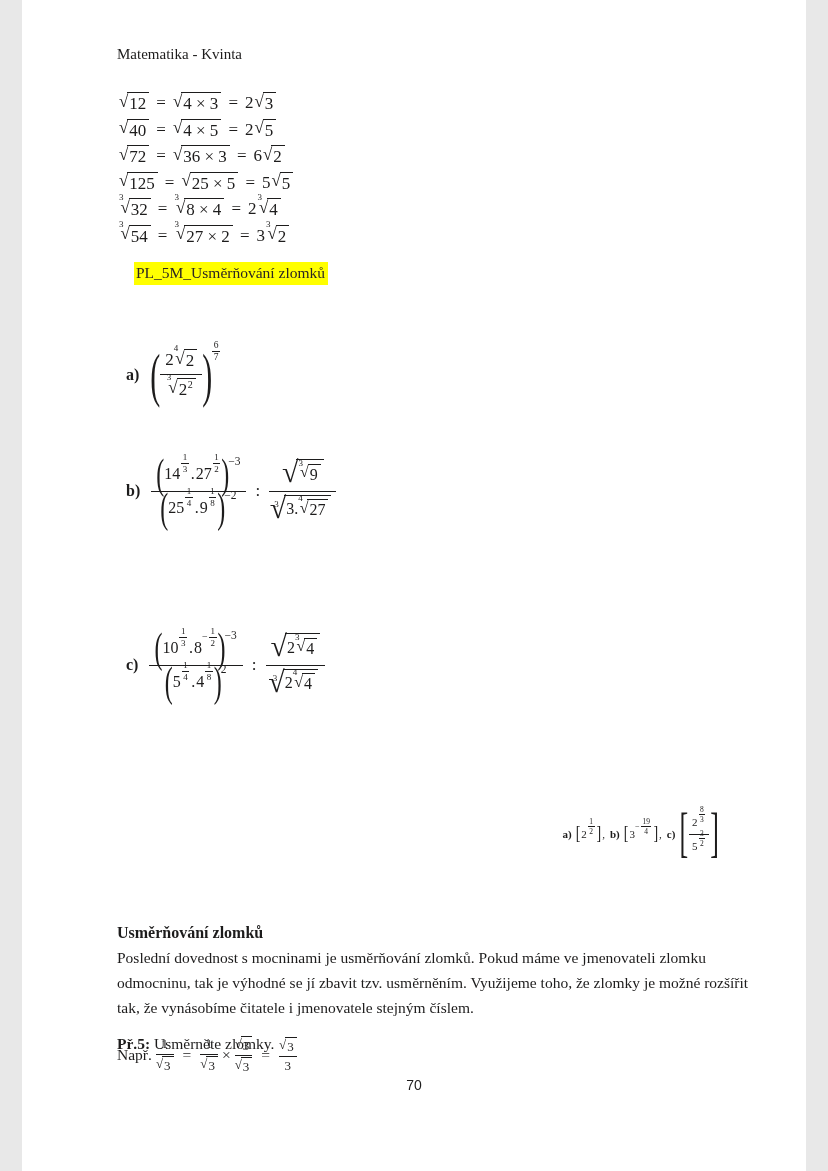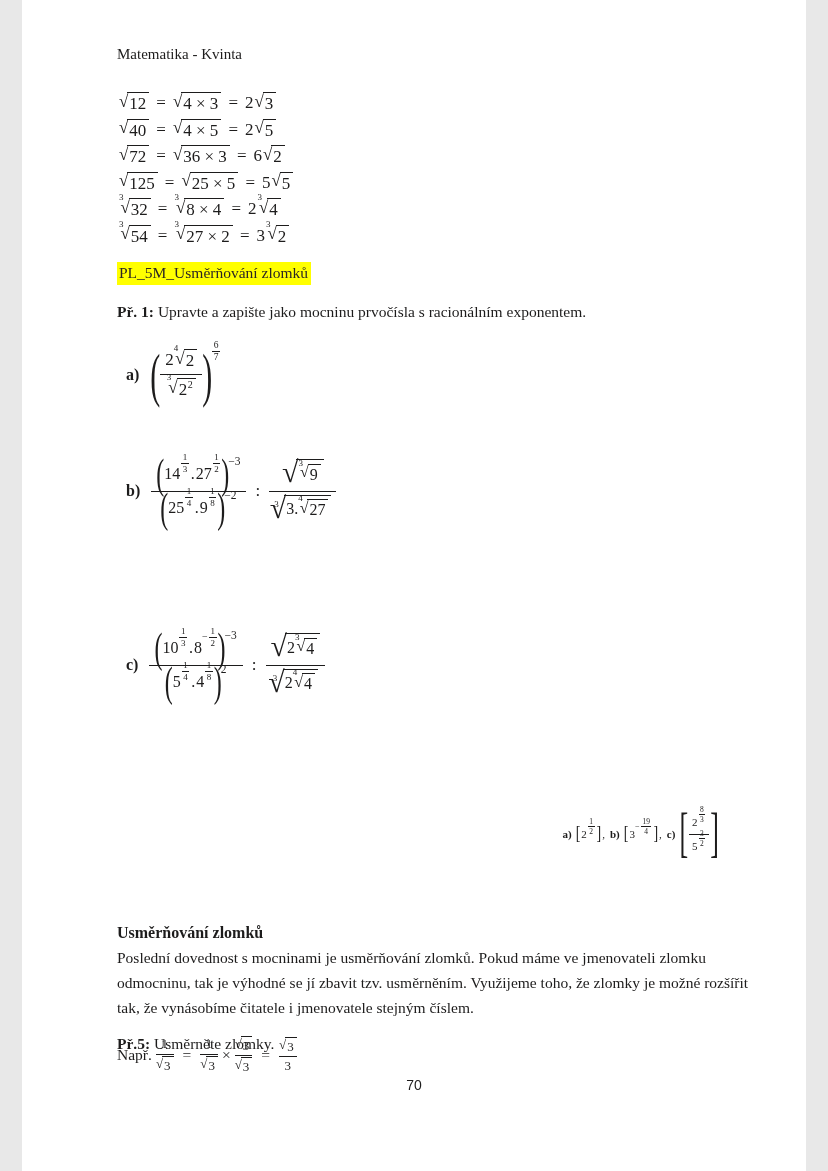--- a/index.html
+++ b/index.html
@@ -38,21 +38,21 @@
   .fr2 .fb{align-self:stretch;height:0;border-top:1.1px solid #1d1c1c;margin:1.5px 0;}
   .meq{margin:0 7px;}
   .mcolon{margin:0 9px;font-size:17px;}
   .mdot{margin:0 1px;}
   .ssup{font-size:10px;position:relative;top:-5px;margin-left:0.5px;}
   
   .hdr{position:absolute;left:95px;top:46px;font-size:15px;}
   .roots{position:absolute;left:97px;top:90px;font-size:17px;}
   .rline{display:flex;align-items:center;height:26.5px;}
   .co{margin-right:1px;}
-  .hl-wrap{position:absolute;left:95px;top:262px;}
+  .hl-wrap{position:absolute;left:112px;top:262px;}
   .hl{display:inline-block;background:#ffff00;color:#2b2624;font-size:15.5px;padding:2px 3px 3px 2px;}
   .ex1{position:absolute;left:95px;top:303px;font-size:15.5px;}
   .blab{font-weight:bold;}
   .exrow{position:absolute;display:flex;align-items:center;font-size:16px;}
   .exrow .exlab{font-weight:bold;font-size:16px;margin-right:11px;}
   .rowA{left:104px;top:348px;}
   .rowB{left:104px;top:458px;}
   .rowC{left:104px;top:632px;}
   .rowA .bfr .bnum,.rowA .bfr .bden{font-size:17px;}
   .ansrow{position:absolute;right:86px;top:798px;height:72px;display:flex;align-items:center;font-size:11px;}
@@ -191,24 +191,20 @@
           <span class="sg">√</span>
           <span class="bd">2</span>
         </span>
     </div>
   </div>
 
   <div class="hl-wrap">
     <span class="hl">PL_5M_Usměrňování zlomků</span>
   </div>
 
-  <div class="ex1">
-    <span class="blab">Př. 1:</span>
-    <span>Upravte a zapište jako mocninu prvočísla s racionálním exponentem.</span>
-  </div>
 
   <div class="exrow rowA">
     <span class="exlab">a)</span>
     <span class="grp">
       <span class="po pA">(</span>
       <span class="bfr">
         <span class="bnum">
           <span>2</span>
             <span class="rt">
               <span class="ix">4</span>

